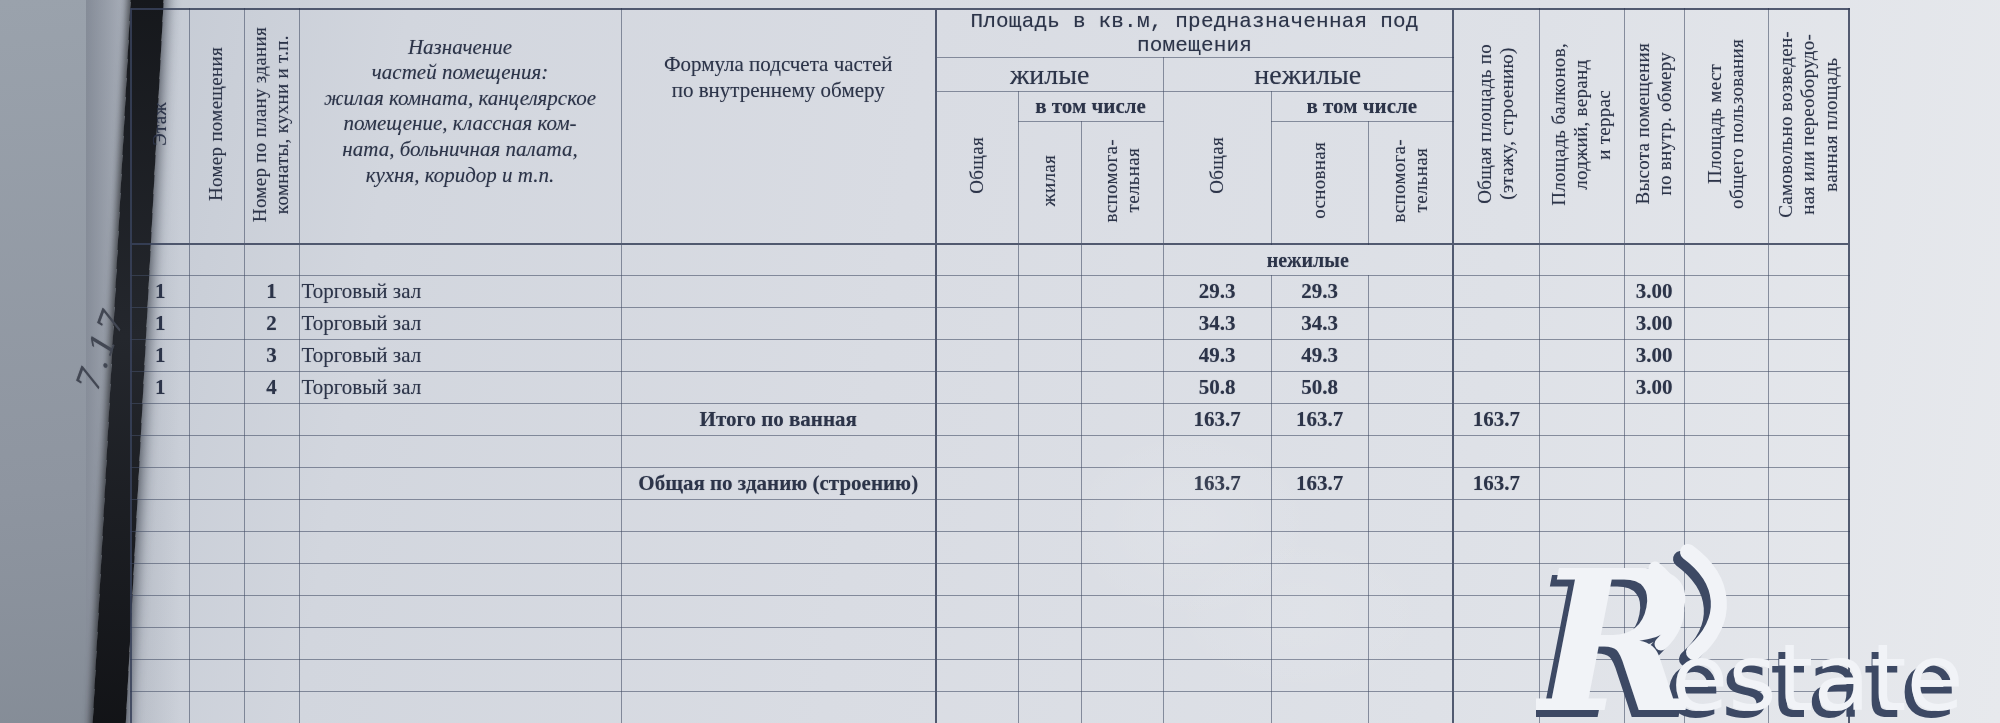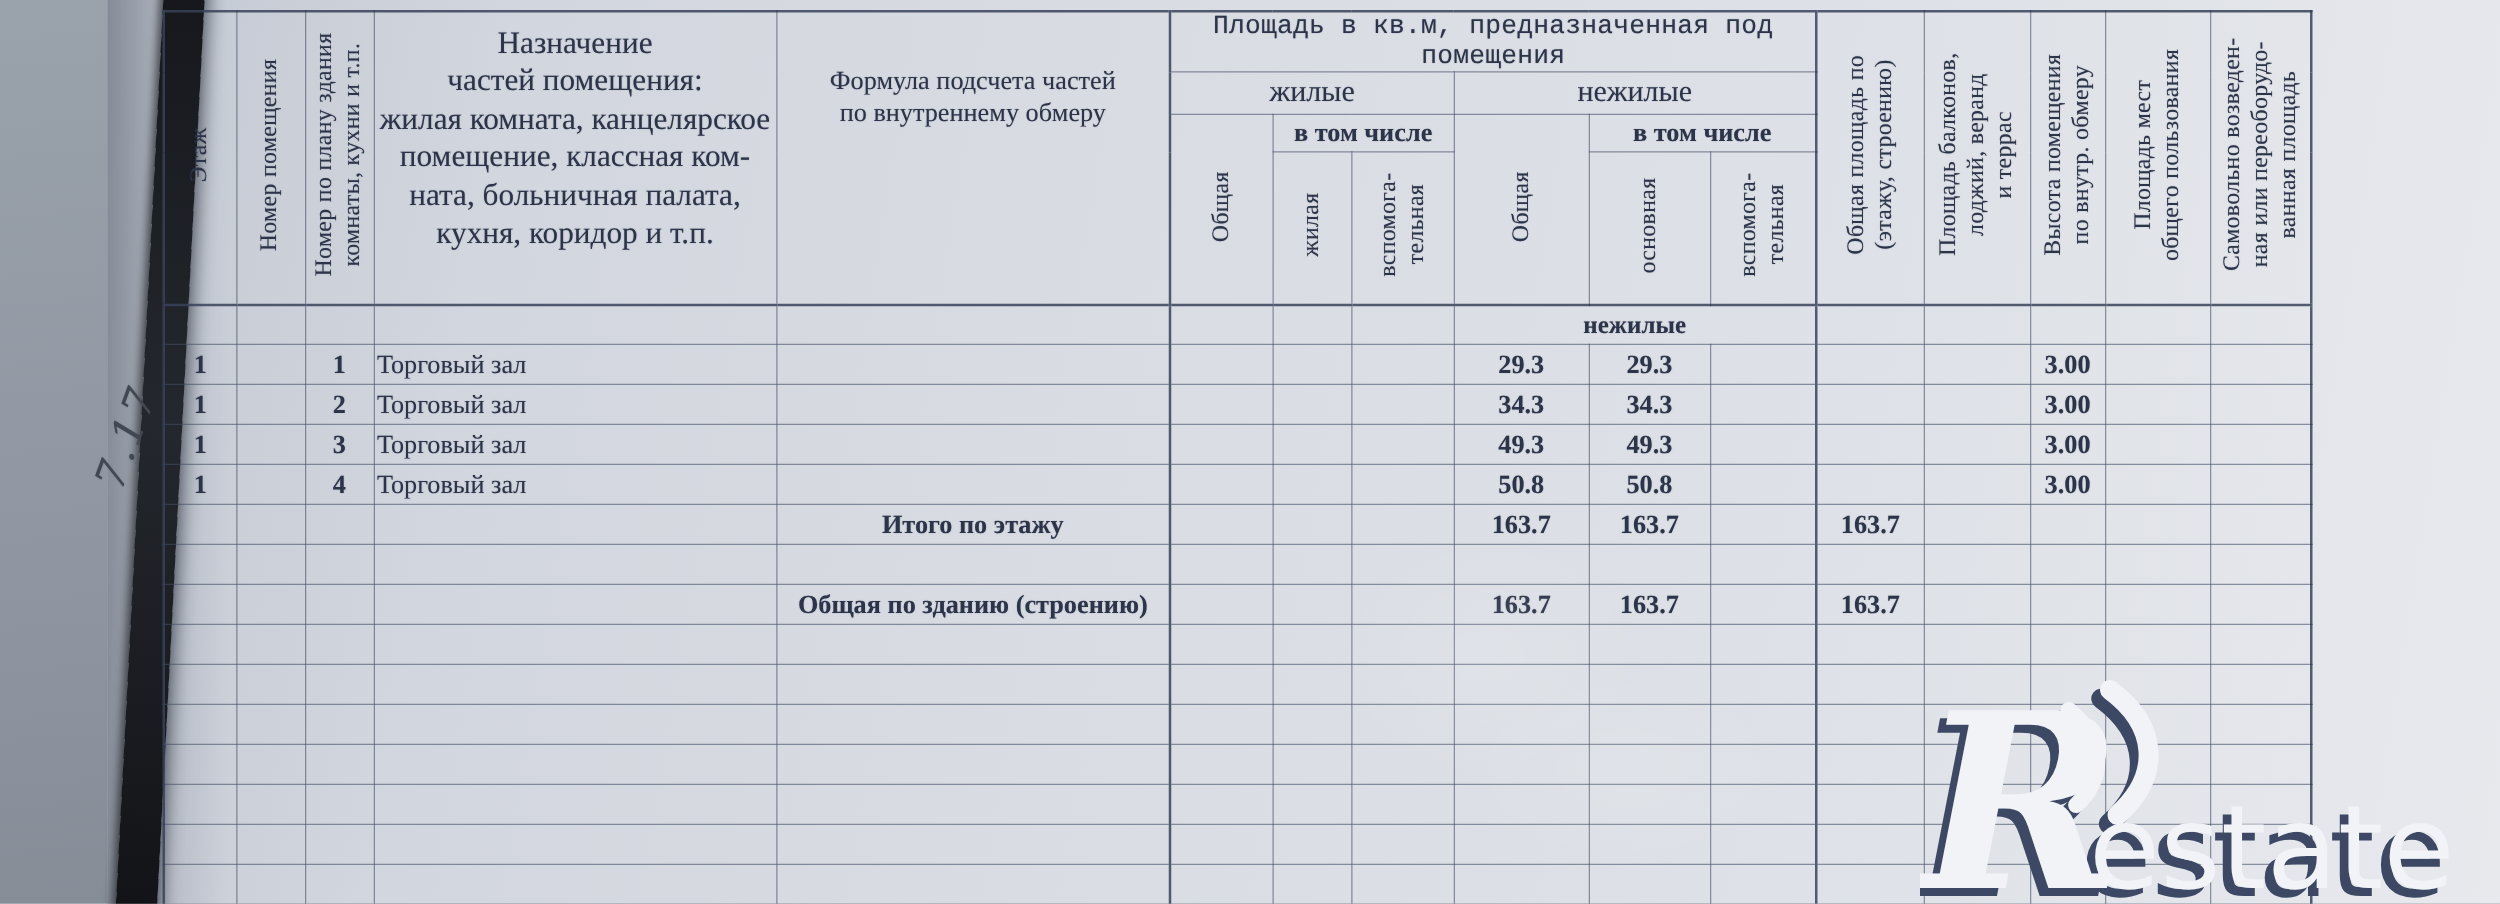--- a/index.html
+++ b/index.html
@@ -36,34 +36,34 @@
     border:1px solid rgba(68,78,102,0.58);
     padding:0; text-align:center; vertical-align:middle;
     font-weight:normal; font-size:20px; line-height:1.13;
     text-shadow:0 0 1px rgba(44,52,72,0.38);
     overflow:hidden;
   }
   thead tr.h1{ height:37px; } thead tr.h2{ height:34px; }
   thead tr.h3{ height:30px; } thead tr.h4{ height:122px; }
   thead th { font-size:19px; }
   th.group-h { font-size:21px; letter-spacing:0.2px;font-family:Liberation Mono, monospace; }
-  th.sub-h   { font-size:24px; }
+  th.sub-h   { font-size:28px; }
   th.sub-h2  { font-size:21px;font-weight:bold; }
   .thick-l { border-left:2px solid rgba(56,66,90,0.85) !important; }
   tbody tr:first-child td { border-top:2px solid rgba(56,66,90,0.85); }
 
   .vt {
     writing-mode: vertical-rl; transform: rotate(180deg);
     display:inline-block; white-space:pre-line;
     font-size:19px; line-height:1.18; letter-spacing:0.3px;
     max-height:220px;
   }
   th.naznachenie-h {
-    white-space:pre-line; font-size:25px; line-height:1.22;
-    vertical-align:middle; padding-bottom:30px;
+    white-space:pre-line; font-size:21px; line-height:1.22;
+    vertical-align:middle; padding-bottom:30px;font-style:italic;
   }
   th.formula-h {
     white-space:pre-line; font-size:21px; line-height:1.22;
     vertical-align:top; padding-top:42px;
   }
   tbody td { height:32px; font-weight:600; font-size:21px; }
   tbody td.left { text-align:left; padding-left:2px; font-weight:normal; font-size:21px; }
   tbody td.lbl  { font-weight:bold; }
   td.section-cell { font-weight:bold; font-size:20px; }
 
@@ -245,21 +245,21 @@
           <td></td>
           <td>3.00</td>
           <td></td>
           <td></td>
         </tr>
         <tr>
           <td></td>
           <td></td>
           <td></td>
           <td></td>
-          <td class="lbl">Итого по этажу</td>
+          <td class="lbl">Итого по ванная</td>
           <td class="thick-l"></td>
           <td></td>
           <td></td>
           <td>163.7</td>
           <td>163.7</td>
           <td></td>
           <td class="thick-l">163.7</td>
           <td></td>
           <td></td>
           <td></td>

